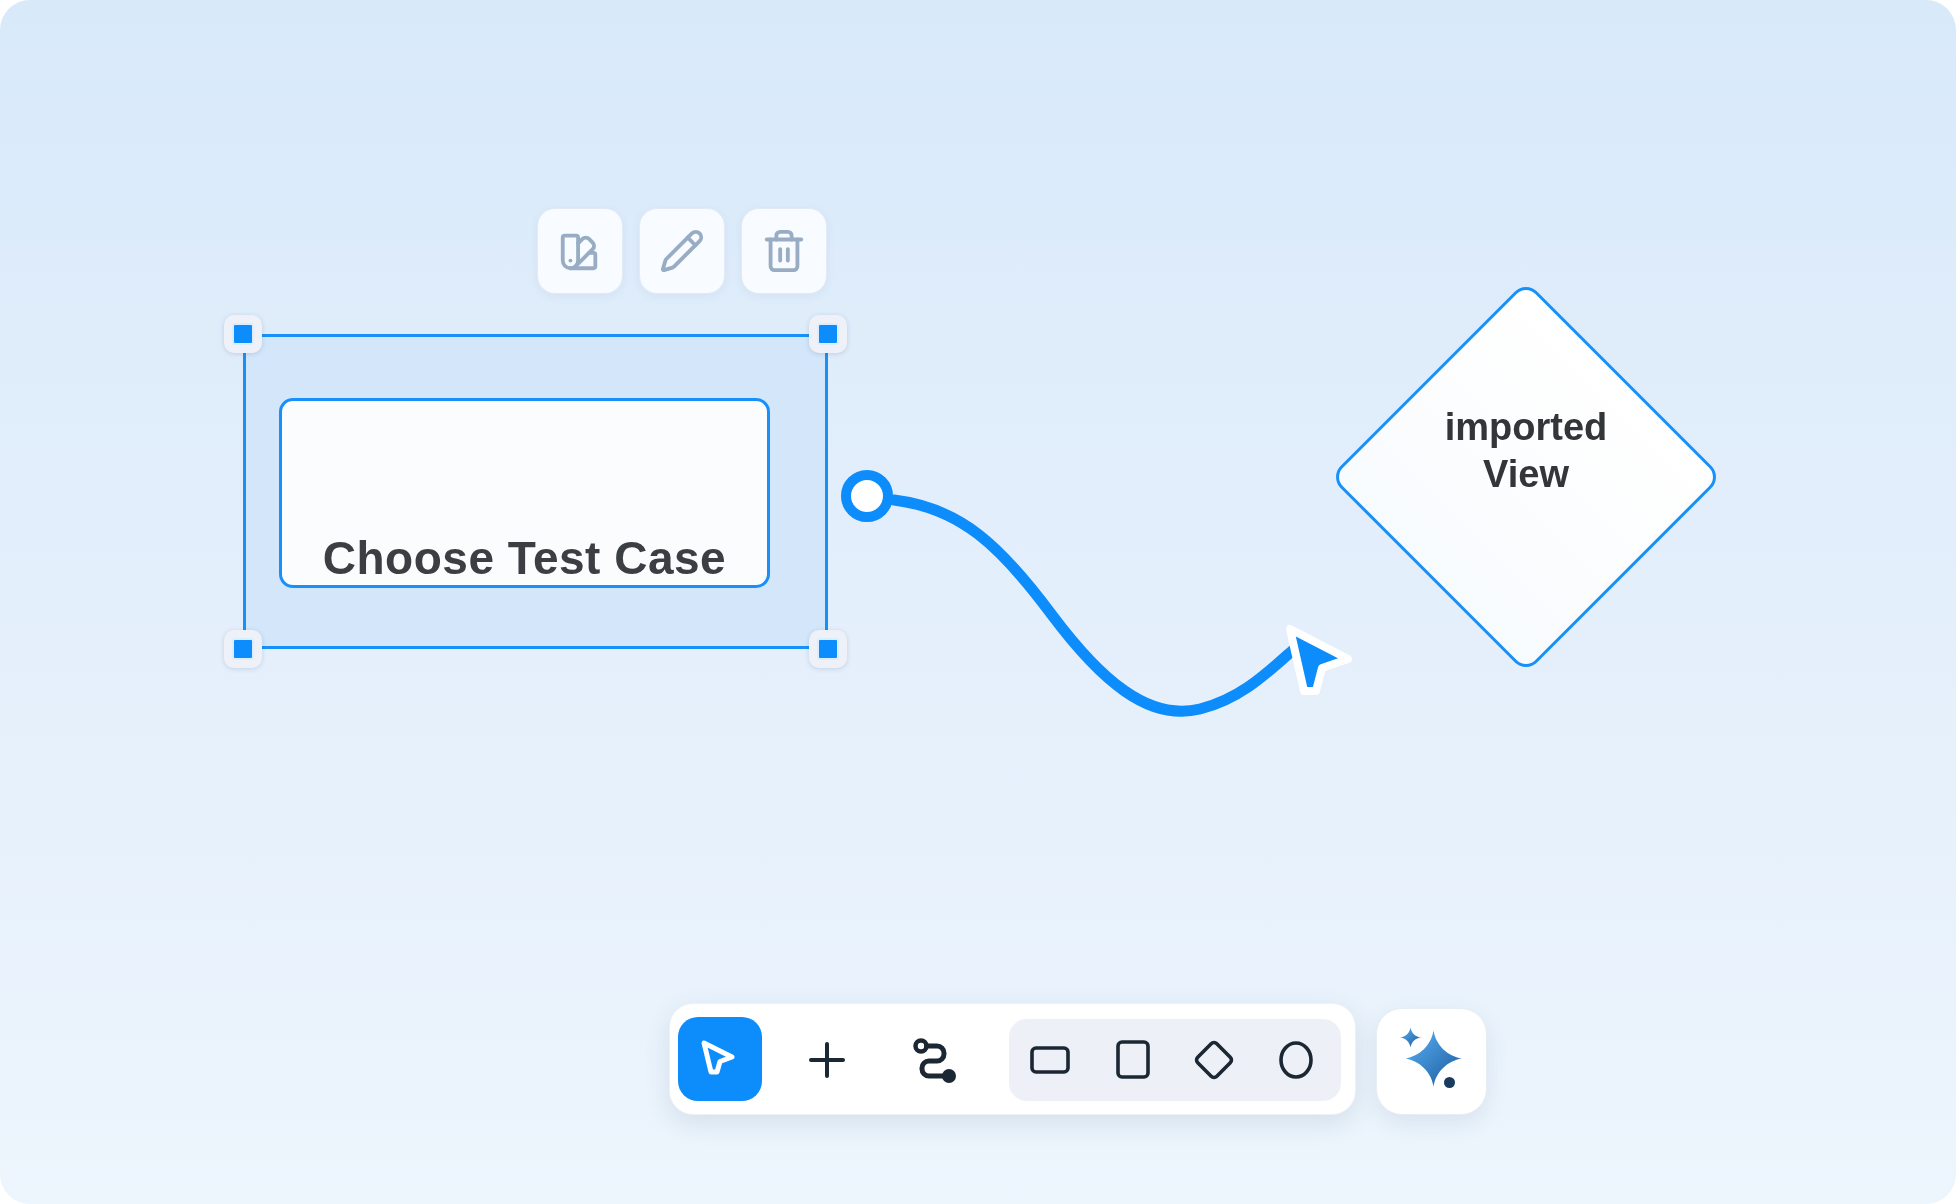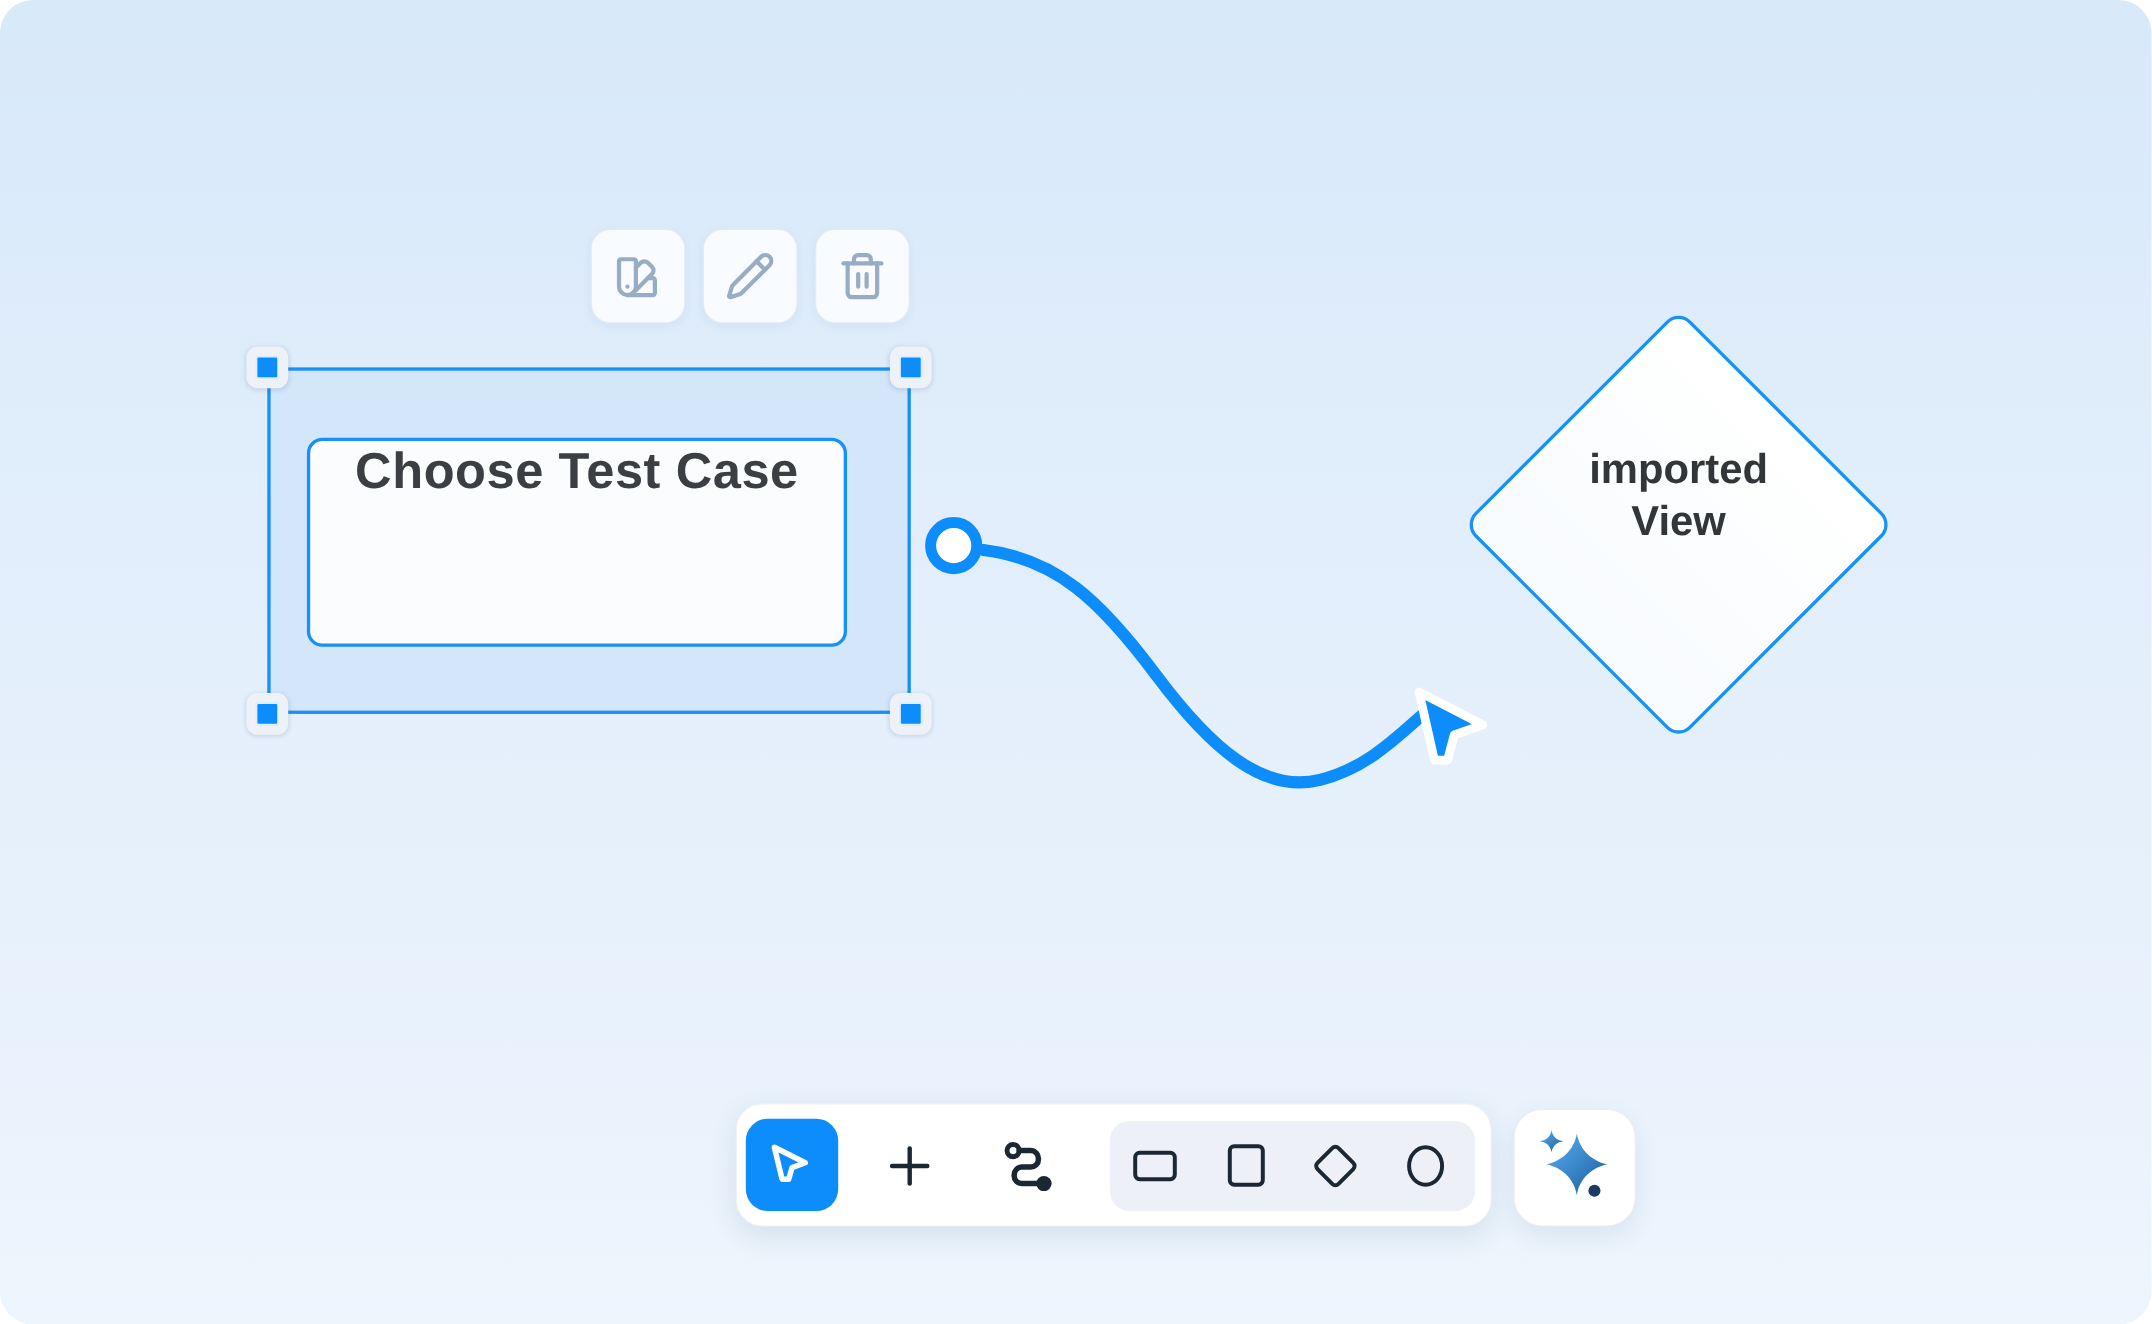--- a/index.html
+++ b/index.html
@@ -21,21 +21,21 @@
     box-shadow:0 1px 5px rgba(50,80,120,.18);display:flex;align-items:center;justify-content:center;
     cursor:nwse-resize;}
   .handle::after{content:"";width:22px;height:22px;background:#0d8cfb;
     border:2px solid rgba(255,255,255,.85);border-radius:3px;box-sizing:border-box;}
   .h-tl{left:-22px;top:-22px}.h-tr{right:-22px;top:-22px}
   .h-bl{left:-22px;bottom:-22px}.h-br{right:-22px;bottom:-22px}
 
   
   .node{position:absolute;left:279px;top:398px;width:491px;height:190px;box-sizing:border-box;
     border:3px solid #1791f9;border-radius:14px;background:#fbfcfe;
-    display:flex;align-items:flex-start;justify-content:center;cursor:move;}
+    display:flex;align-items:flex-end;justify-content:center;cursor:move;}
   .node-label{font-size:46px;font-weight:700;color:#3b3f44;letter-spacing:.5px;}
 
   
   .diamond{position:absolute;left:1387px;top:338px;width:278px;height:278px;box-sizing:border-box;
     transform:rotate(45deg);border:3px solid #1791f9;border-radius:16px;
     background:linear-gradient(180deg,#ffffff 0%,#f8fbfe 100%);cursor:move;}
   .diamond-label{position:absolute;left:1376px;top:404px;width:300px;text-align:center;
     font-size:38px;line-height:47px;font-weight:700;color:#323639;}
 
   

